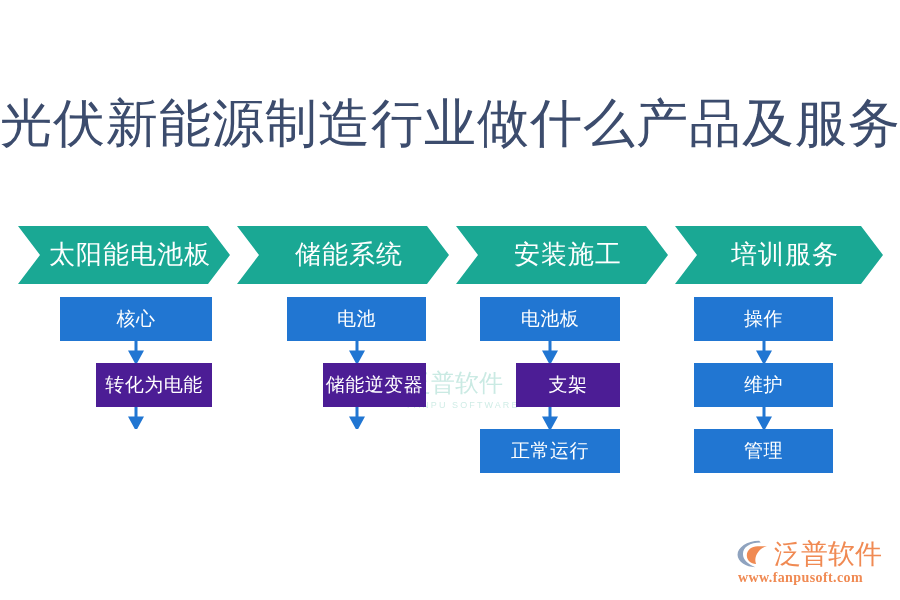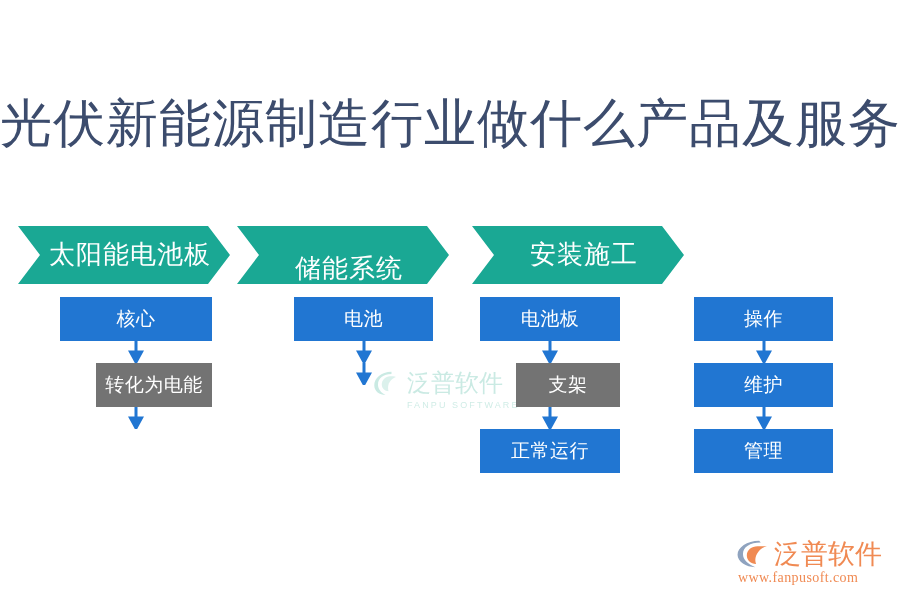--- a/index.html
+++ b/index.html
@@ -101,59 +101,59 @@
     color: #ffffff;
     letter-spacing: 1px;
     white-space: nowrap;
     position: relative;
     left: 6px;
   }
   
   .chev-0 { left: 18px;  width: 212px;
     clip-path: polygon(0 0, 190px 0, 212px 29px, 190px 58px, 0 58px, 22px 29px); text-align: center; }
   .chev-1 { left: 237px; width: 212px;
-    clip-path: polygon(0 0, 190px 0, 212px 29px, 190px 58px, 0 58px, 22px 29px); align-items: flex-end; }
-  .chev-2 { left: 472px; width: 212px;
+    clip-path: polygon(0 0, 190px 0, 212px 29px, 190px 58px, 0 58px, 22px 29px); }
+  .chev-2 { left: 456px; width: 212px;
     clip-path: polygon(0 0, 190px 0, 212px 29px, 190px 58px, 0 58px, 22px 29px); justify-content: center; }
   .chev-3 { left: 675px; width: 208px;
     clip-path: polygon(0 0, 186px 0, 208px 29px, 186px 58px, 0 58px, 22px 29px); }
 
   
   .columns {
     position: absolute;
     left: 0;
     top: 0;
     width: 796px;
     height: 600px;
     z-index: 2;
   }
   .col {
     position: absolute;
     top: 297px;
     width: 152px;
   }
   .col-0 { left: 60px;  width: 152px; }
-  .col-1 { left: 294px; width: 139px; }
+  .col-1 { left: 287px; width: 139px; }
   .col-2 { left: 480px; width: 140px; }
   .col-3 { left: 694px; width: 139px; }
 
   .node {
     height: 44px;
     display: flex;
     align-items: center;
     justify-content: center;
     color: #ffffff;
     font-family: "Liberation Serif", "DejaVu Serif", serif;
     font-size: 19px;
     line-height: 22px;
     letter-spacing: 0.5px;
     white-space: nowrap;
   }
   .node.blue { background: #2176d2; }
-  .node.teal { background: #737373; margin-left: 36px; }
+  .node.teal { background: #4c1d95; margin-left: 36px; }
 
   .arrow {
     height: 22px;
     display: flex;
     align-items: center;
     justify-content: center;
   }
   .arrow svg { display: block; }
 
   
@@ -184,20 +184,21 @@
   }
   .brand-url {
     margin-top: 1px;
     margin-left: 2px;
     font-family: "Liberation Serif", "DejaVu Serif", serif;
     font-size: 14px;
     line-height: 16px;
     color: #f08a53;
     letter-spacing: 0.4px;
     white-space: nowrap;
+    font-weight: bold;
   }
 </style>
 </head>
 <body>
 
 <div id="canvas">
 
   <div class="title">光伏新能源制造行业做什么产品及服务</div>
 
   <div class="watermark">
@@ -218,20 +219,23 @@
     </div>
 
     <div class="chev chev-1">
       <span class="chev-label">储能系统</span>
     </div>
 
     <div class="chev chev-2">
       <span class="chev-label">安装施工</span>
     </div>
 
+    <div class="chev chev-3">
+      <span class="chev-label">培训服务</span>
+    </div>
 
   </div>
 
   <div class="columns">
 
     <div class="col col-0">
       <div class="node blue">核心</div>
       <div class="arrow">
         <svg width="16" height="22" viewBox="0 0 16 22">
             <path d="M8 0 L8 12 M8 21 L2.5 11 L13.5 11 Z" stroke="#2176d2" stroke-width="3" fill="#2176d2"></path>
@@ -245,20 +249,21 @@
       </div>
     </div>
 
     <div class="col col-1">
       <div class="node blue">电池</div>
       <div class="arrow">
         <svg width="16" height="22" viewBox="0 0 16 22">
             <path d="M8 0 L8 12 M8 21 L2.5 11 L13.5 11 Z" stroke="#2176d2" stroke-width="3" fill="#2176d2"></path>
           </svg>
       </div>
+      <div class="node teal">储能逆变器</div>
       <div class="arrow">
         <svg width="16" height="22" viewBox="0 0 16 22">
             <path d="M8 0 L8 12 M8 21 L2.5 11 L13.5 11 Z" stroke="#2176d2" stroke-width="3" fill="#2176d2"></path>
           </svg>
       </div>
     </div>
 
     <div class="col col-3">
       <div class="node blue">操作</div>
       <div class="arrow">

